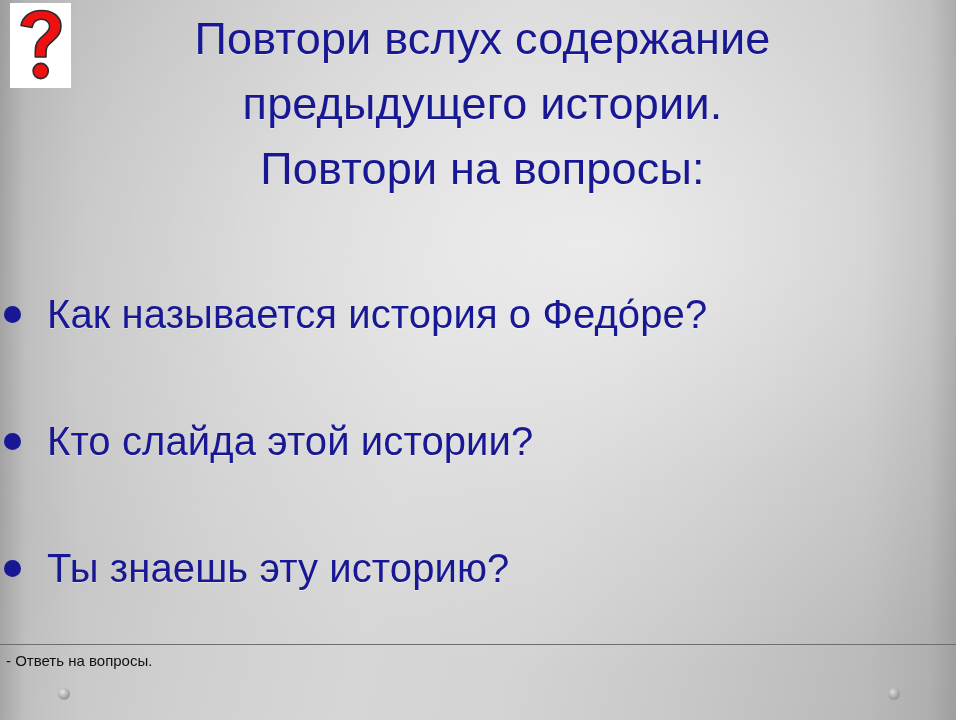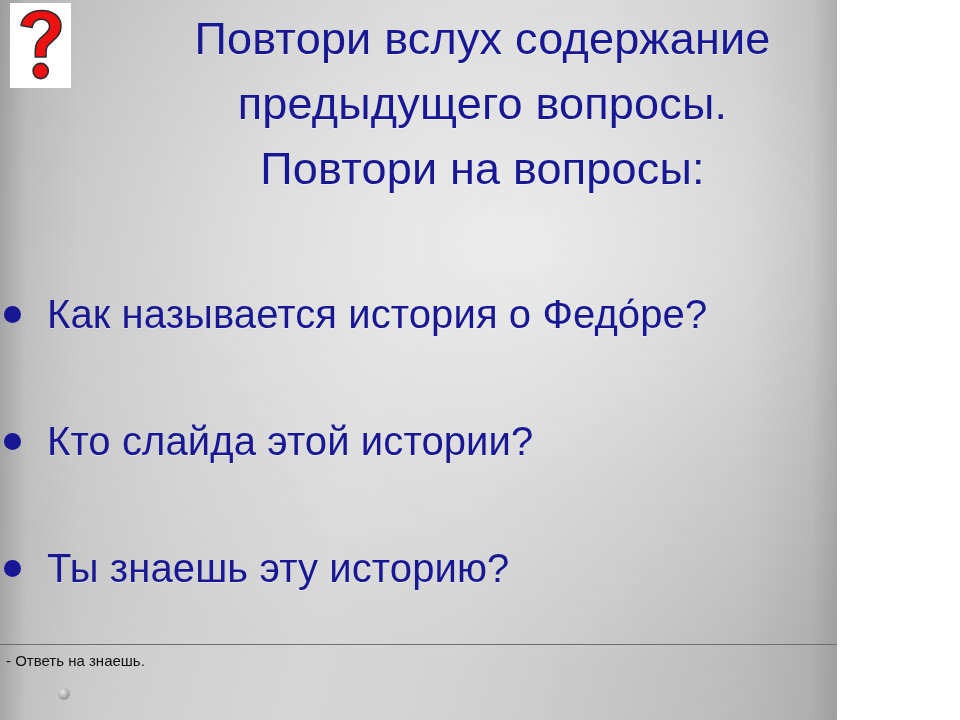--- a/index.html
+++ b/index.html
@@ -9,21 +9,21 @@
   }
   body {
     width: 960px;
     height: 720px;
     overflow: hidden;
     font-family: "Liberation Sans", sans-serif;
   }
 
   #slide {
     position: relative;
-    width: 837px;
+    width: 956px;
     height: 720px;
     box-sizing: border-box;
     background:
       radial-gradient(ellipse 120% 90% at 62% 34%,
           rgba(255,255,255,0.55) 0%,
           rgba(255,255,255,0.18) 38%,
           rgba(255,255,255,0.0) 66%),
       linear-gradient(104deg,
           #b4b4b4 0%,
           #c3c3c3 14%,
@@ -179,38 +179,38 @@
                C 36.0 44.6, 37.3 42.4, 41.8 38.8
                C 48.3 33.6, 51.0 29.6, 51.0 22.9
                C 51.0 13.7, 42.9 7.5, 31.5 7.5
                Z" fill="#ee1111" stroke="#2b2b2b" stroke-width="1.6" stroke-linejoin="round"></path>
       <circle cx="30.7" cy="68.0" r="7.6" fill="#ee1111" stroke="#2b2b2b" stroke-width="1.6"></circle>
     </svg>
   </div>
 
   <div id="title-block">
     <div class="title-line">Повтори вслух содержание</div>
-    <div class="title-line">предыдущего вопросы.</div>
+    <div class="title-line">предыдущего истории.</div>
     <div class="title-line">Повтори на вопросы:</div>
   </div>
 
   <div id="bullet-list">
     <div class="bullet-item">
       <span class="bullet-dot"></span>
       <span class="bullet-text">Как называется история о Федо́ре?</span>
     </div>
     <div class="bullet-item">
       <span class="bullet-dot"></span>
       <span class="bullet-text">Кто слайда этой истории?</span>
     </div>
     <div class="bullet-item">
       <span class="bullet-dot"></span>
       <span class="bullet-text">Ты знаешь эту историю?</span>
     </div>
   </div>
 
   <div id="footer-rule"></div>
-  <div id="footer-note">- Ответь на знаешь.</div>
+  <div id="footer-note">- Ответь на вопросы.</div>
 
   <div class="deco-dot" id="deco-dot-left"></div>
   <div class="deco-dot" id="deco-dot-right"></div>
 
 </div>
 
 </body></html>

